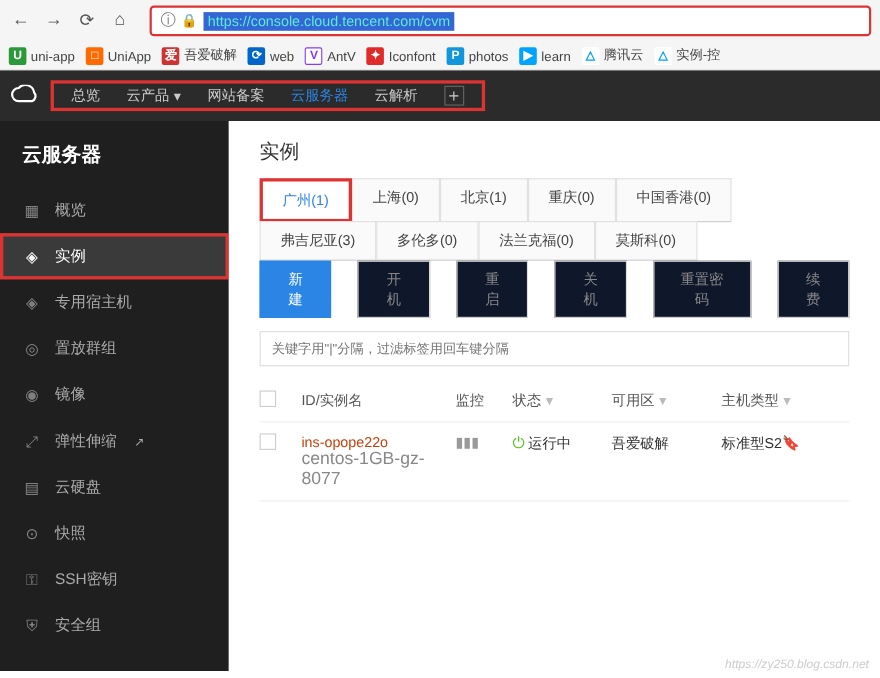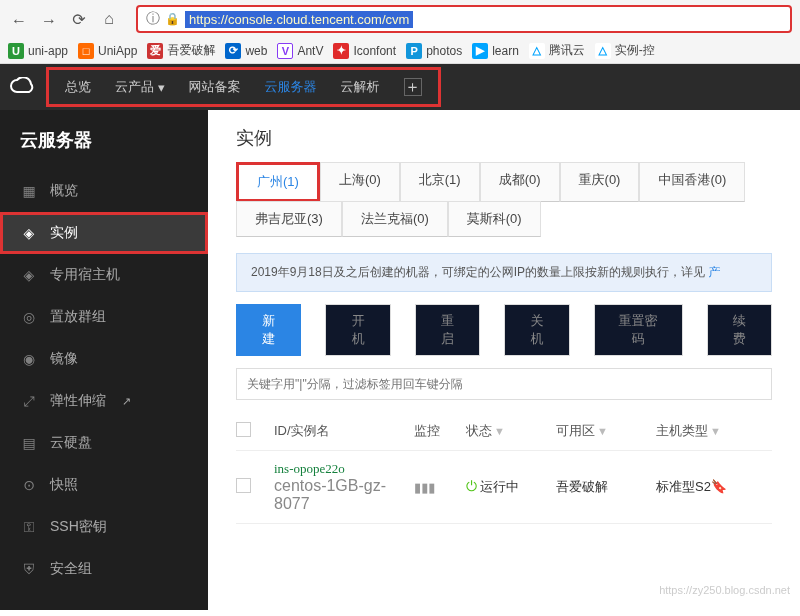--- a/index.html
+++ b/index.html
@@ -5,30 +5,30 @@
 * { box-sizing: border-box; margin: 0; padding: 0; }
 body { font-family: -apple-system, "Microsoft YaHei", sans-serif; font-size: 13px; color: #333; background: #fff; width: 800px; height: 616px; overflow: hidden; position: relative; }
 
 
 .browser-chrome { background: #f5f5f5; border-bottom: 1px solid #ddd; }
 .nav-row { display: flex; align-items: center; padding: 5px 8px; gap: 8px; }
 .nav-btn { width: 22px; height: 22px; display: flex; align-items: center; justify-content: center; color: #555; font-size: 16px; cursor: pointer; }
 .url-bar { flex: 1; display: flex; align-items: center; background: #fff; border: 2px solid #d33; border-radius: 4px; padding: 3px 8px; gap: 5px; margin-left: 8px; }
 .url-info { color: #777; font-size: 14px; }
 .url-lock { color: #2a2; font-size: 12px; }
-.url-text { background: #3367d6; color: #fef9c3; padding: 1px 4px; font-size: 13px; }
+.url-text { background: #3367d6; color: #5eead4; padding: 1px 4px; font-size: 13px; }
 
 .bookmarks-row { display: flex; align-items: center; padding: 4px 8px; gap: 10px; font-size: 12px; }
 .bk { display: flex; align-items: center; gap: 4px; color: #444; cursor: pointer; white-space: nowrap; }
 .bk-icon { width: 16px; height: 16px; display: flex; align-items: center; justify-content: center; font-size: 11px; font-weight: bold; color: #fff; border-radius: 2px; }
 
 
 .topnav { background: #2b2b2b; display: flex; align-items: center; height: 46px; }
 .cloud-logo { width: 46px; display: flex; align-items: center; justify-content: center; color: #fff; font-size: 22px; }
-.topnav-items { display: flex; align-items: center; gap: 24px; padding-left: 16px; border: 3px solid #d33; height: 40px; padding-right: 16px; }
+.topnav-items { display: flex; align-items: center; gap: 24px; padding-left: 16px; border: 3px solid #d33; height: 28px; padding-right: 16px; }
 .topnav-item { color: #ccc; font-size: 13px; cursor: pointer; display: flex; align-items: center; gap: 4px; }
 .topnav-item.active { color: #2b85e4; }
 .topnav-plus { color: #ccc; font-size: 16px; border: 1px solid #666; width: 18px; height: 18px; display: flex; align-items: center; justify-content: center; cursor: pointer; }
 
 
 .layout { display: flex; height: calc(616px - 70px - 46px); }
 
 
 .sidebar { width: 208px; background: #1f1f1f; color: #ccc; padding-top: 18px; }
 .sidebar-title { color: #fff; font-size: 18px; font-weight: bold; padding: 0 20px 18px; }
@@ -50,37 +50,37 @@
 .notice-link { color: #2b85e4; cursor: pointer; }
 
 .actions { display: flex; gap: 24px; padding: 0 28px 12px; }
 .btn { padding: 7px 20px; font-size: 13px; border: 1px solid #ddd; background: #0f172a; color: #888; cursor: pointer; }
 .btn.primary { background: #2b85e4; color: #fff; border-color: #2b85e4; }
 
 .search-row { padding: 0 28px 12px; }
 .search-input { width: 100%; padding: 8px 10px; border: 1px solid #ddd; font-size: 12px; color: #888; }
 
 .table { padding: 0 28px; }
-.thead, .trow { display: flex; align-items: center; gap: 10px; padding: 10px 0; border-bottom: 1px solid #eee; font-size: 13px; }
+.thead, .trow { display: flex; gap: 10px; padding: 10px 0; border-bottom: 1px solid #eee; font-size: 13px; }
 .thead { color: #555; font-weight: 500; }
 .col-chk { width: 28px; }
 .col-id { width: 130px; }
 .col-mon { width: 42px; }
 .col-stat { width: 80px; }
 .col-zone { width: 90px; }
 .col-type { width: 90px; }
 .chk { width: 15px; height: 15px; border: 1px solid #ccc; display: inline-block; }
 .filter-ic { color: #bbb; font-size: 11px; margin-left: 2px; }
-.inst-id { color: #15803d; cursor: pointer; font-family: Liberation Serif, serif; }
+.inst-id { color: #c2410c; cursor: pointer; }
 .inst-sub { color: #888; font-size: 16px; }
 .stat-dot { color: #52c41a; font-size: 14px; margin-right: 3px; }
 .bars { color: #999; font-size: 13px; }
 .type-ic { font-size: 13px; }
 
-.watermark { position: absolute; bottom: 14px; right: 10px; color: #ccc; font-size: 11px; }
+.watermark { position: absolute; bottom: 0; right: 10px; color: #ccc; font-size: 11px; font-style: italic; }
 
 svg { display: block; }
 </style>
 </head>
 <body>
 
 <div class="browser-chrome">
   <div class="nav-row">
     <span class="nav-btn">←</span>
     <span class="nav-btn">→</span>
@@ -201,34 +201,30 @@
       </div>
   </div>
 
   <div class="main">
     <div class="main-title">实例</div>
 
     <div class="regions">
       <div class="region active">广州(1)</div>
       <div class="region">上海(0)</div>
       <div class="region">北京(1)</div>
-      <div class="region">成都(0)</div>
       <div class="region">重庆(0)</div>
       <div class="region">中国香港(0)</div>
     </div>
     <div class="regions regions-row2">
       <div class="region">弗吉尼亚(3)</div>
+      <div class="region">多伦多(0)</div>
       <div class="region">法兰克福(0)</div>
       <div class="region">莫斯科(0)</div>
     </div>
 
-    <div class="notice">
-      <span>2019年9月18日及之后创建的机器，可绑定的公网IP的数量上限按新的规则执行，详见</span>
-      <span class="notice-link">产</span>
-    </div>
 
     <div class="actions">
       <button class="btn primary">新建</button>
       <button class="btn">开机</button>
       <button class="btn">重启</button>
       <button class="btn">关机</button>
       <button class="btn">重置密码</button>
       <button class="btn">续费</button>
     </div>
 

